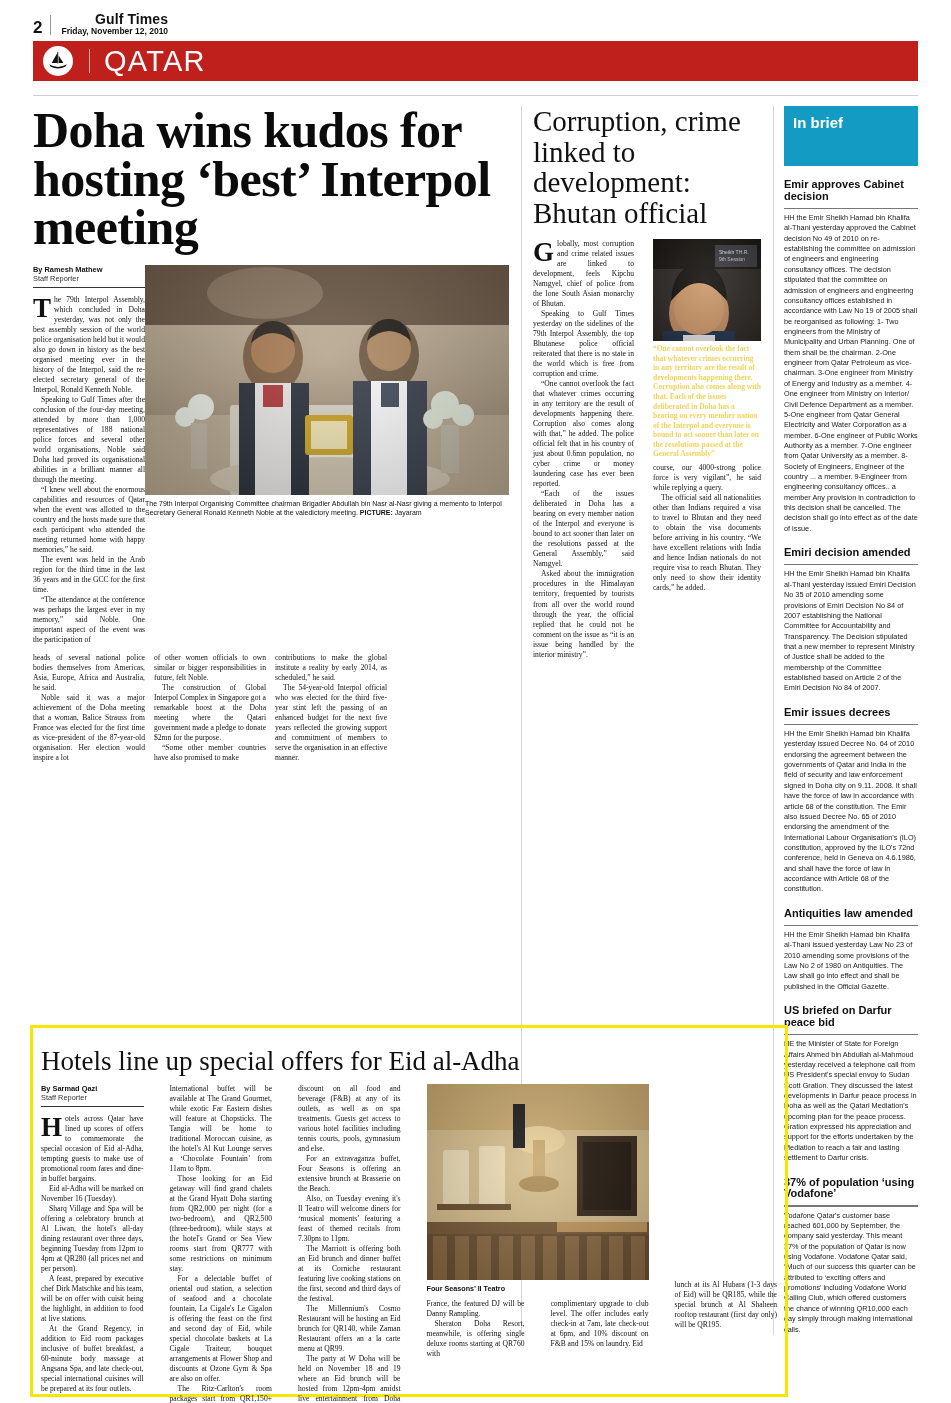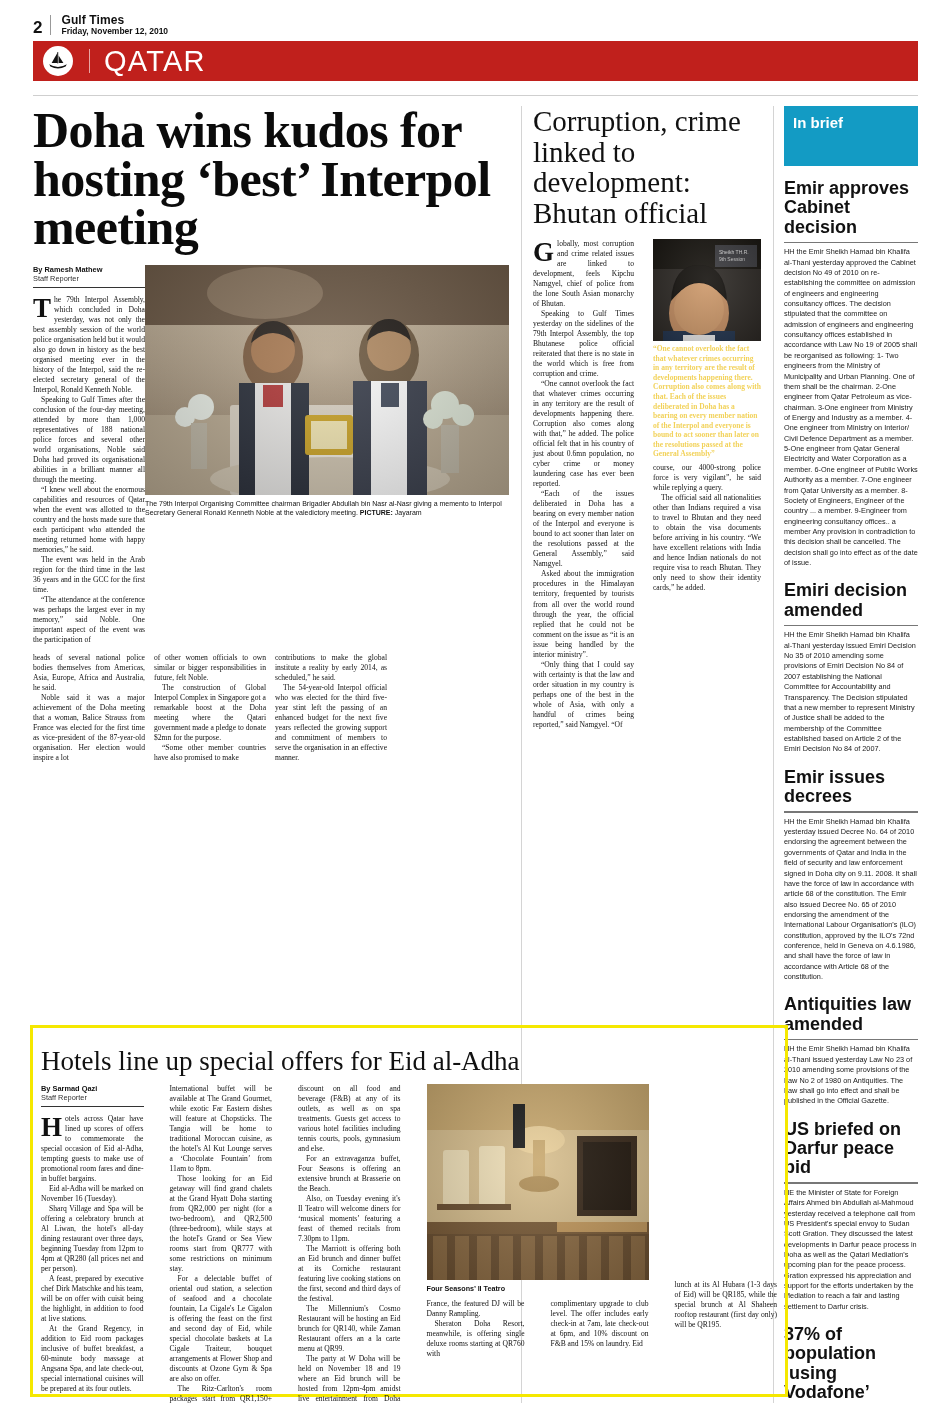--- a/index.html
+++ b/index.html
@@ -11,21 +11,21 @@
     overflow: hidden;
     position: relative;
   }
   .page { width: 951px; height: 1403px; position: relative; padding: 0 33px; }
 
   
   .folio { display: flex; align-items: flex-end; gap: 7px; padding-top: 18px; height: 36px; }
   .folio-num { font-family: "Liberation Sans", sans-serif; font-weight: bold; font-size: 17px; line-height: 1; color: #111; }
   .folio-rule { width: 1px; height: 20px; background: #999; margin: 0 3px 1px 1px; }
   .folio-txt { font-family: "Liberation Sans", sans-serif; line-height: 1.08; }
-  .folio-paper { font-weight: bold; font-size: 12px; letter-spacing: .1px; }
+  .folio-paper { font-weight: bold; font-size: 14px; letter-spacing: .1px; text-align: right; }
   .folio-date { font-weight: bold; font-size: 8.5px; }
 
   .banner { margin-top: 5px; height: 40px; background: #c0201c; display: flex; align-items: center; padding-left: 10px; }
   .logo-circle { width: 30px; height: 30px; border-radius: 50%; background: #fff; display: flex; align-items: center; justify-content: center; flex: none; }
   .banner-div { width: 1px; height: 24px; background: #e8a6a4; margin: 0 14px 0 16px; }
   .banner-title { font-family: "Liberation Sans", sans-serif; color: #fff; font-size: 29px; letter-spacing: 1.2px; font-weight: 300; }
 
   .hr-thin { height: 1px; background: #cfcfcf; margin-top: 14px; }
 
   
@@ -69,21 +69,21 @@
   .b-c2 { width: 108px; position: relative; }
   .b-photo { width: 108px; height: 102px; overflow: hidden; position: relative; background: #4b3b2e; }
   .pullquote {
     font-family: "Liberation Serif", serif; font-weight: bold; font-size: 7.5px;
     line-height: 1.28; color: #f2d25a; margin-top: 3px;
   }
 
   
   .inbrief-box { background: #139bc4; height: 60px; display: flex; align-items: flex-start; padding: 8px 0 0 9px; }
   .inbrief-label { font-family: "Liberation Sans", sans-serif; font-weight: bold; color: #fff; font-size: 15px; }
-  .brief-h { font-family: "Liberation Sans", sans-serif; font-weight: bold; font-size: 18px; line-height: 1.07; margin-top: 13px; color: #111; }
+  .brief-h { font-family: "Liberation Sans", sans-serif; font-weight: bold; font-size: 11px; line-height: 1.07; margin-top: 13px; color: #111; }
   .brief-rule { height: 1.5px; background: #777; margin: 5px 0 4px 0; }
   .brief-p { font-family: "Liberation Sans", sans-serif; font-size: 7.3px; line-height: 1.42; color: #1a1a1a; }
 
   
   .bottom-wrap { position: absolute; left: 30px; top: 1025px; width: 758px; border: 3px solid #f5e800; padding: 6px 8px 8px 8px; height: 372px; }
   .bottom-head { font-family: "Liberation Serif", serif; font-size: 27px; line-height: 1; margin-top: 14px; }
   .bot-cols { display: flex; gap: 26px; margin-top: 9px; }
   .bot-col { width: 112px; }
   .bot-photo { width: 222px; height: 196px; overflow: hidden; position: relative; background: #6e5436; }
   .bot-cap { font-family: "Liberation Sans", sans-serif; font-size: 7.2px; font-weight: bold; margin-top: 4px; }
@@ -226,21 +226,20 @@
     <div class="zone-b">
       <div class="head-sec">Corruption, crime linked to development: Bhutan official</div>
       <div class="b-body">
         <div class="b-c1">
           <div class="col-txt">
             <p class="first dropcap">Globally, most corruption and crime related issues are linked to development, feels Kipchu Namgyel, chief of police from the lone South Asian monarchy of Bhutan.</p>
             <p>Speaking to Gulf Times yesterday on the sidelines of the 79th Interpol Assembly, the top Bhutanese police official reiterated that there is no state in the world which is free from corruption and crime.</p>
             <p>“One cannot overlook the fact that whatever crimes occurring in any territory are the result of developments happening there. Corruption also comes along with that,” he added. The police official felt that in his country of just about 0.6mn population, no cyber crime or money laundering case has ever been reported.</p>
             <p>“Each of the issues deliberated in Doha has a bearing on every member nation of the Interpol and everyone is bound to act sooner than later on the resolutions passed at the General Assembly,” said Namgyel.</p>
             <p>Asked about the immigration procedures in the Himalayan territory, frequented by tourists from all over the world round through the year, the official replied that he could not be comment on the issue as “it is an issue being handled by the interior ministry”.</p>
-            <p>“Only thing that I could say with certainty is that the law and order situation in my country is perhaps one of the best in the whole of Asia, with only a handful of crimes being reported,” said Namgyel. “Of</p>
           </div>
         </div>
         <div class="b-c2">
           <div class="b-photo">
             <svg class="ph" viewBox="0 0 108 102" preserveAspectRatio="none">
               <rect width="108" height="102" fill="#2e2a26"></rect>
               <rect x="0" y="0" width="108" height="30" fill="#17140f"></rect>
               <rect x="62" y="6" width="42" height="22" fill="#3b3b3f"></rect>
               <text x="66" y="15" font-size="5" fill="#dcdcdc" font-family="Liberation Sans, sans-serif">Sheikh TH.R.</text>
               <text x="66" y="22" font-size="5" fill="#cccccc" font-family="Liberation Sans, sans-serif">9th Session</text>

